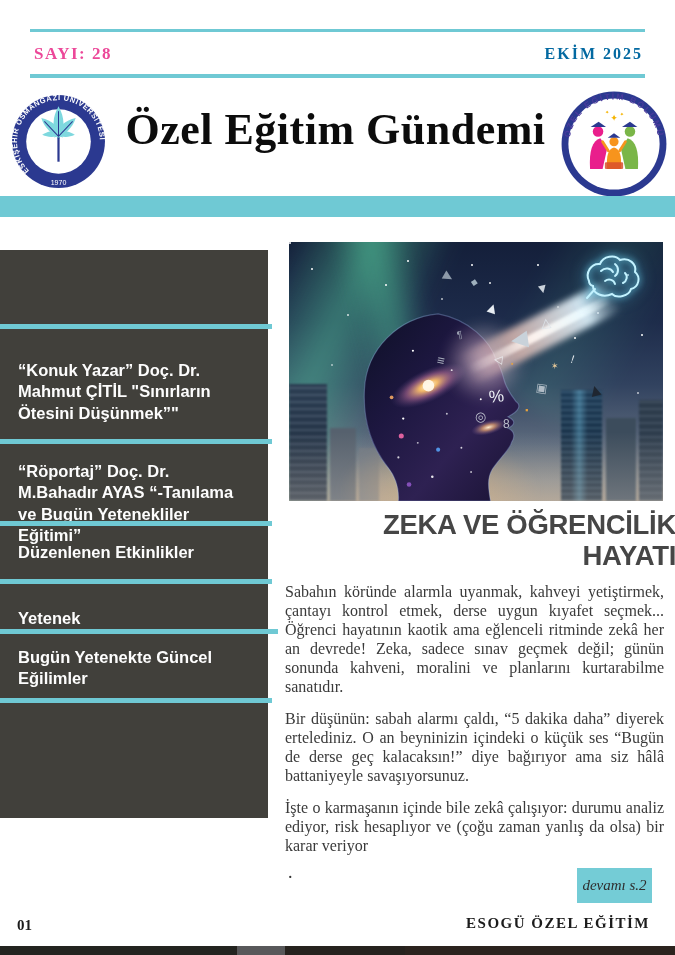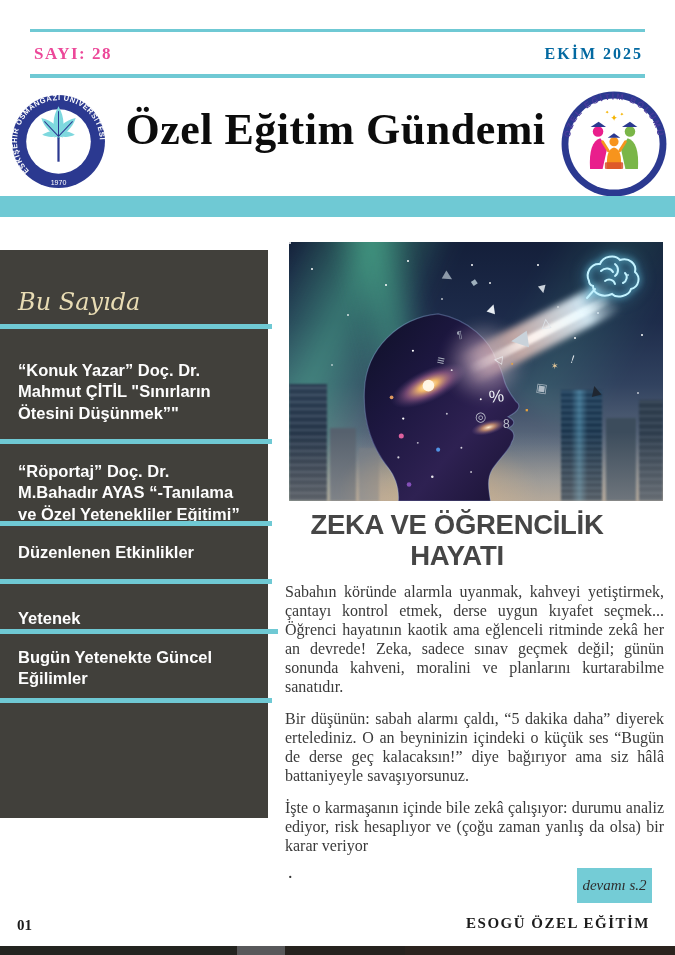--- a/index.html
+++ b/index.html
@@ -78,21 +78,21 @@
     background:linear-gradient(90deg,rgba(255,190,170,0),rgba(255,210,195,.7) 35%,rgba(225,245,255,.9) 80%,rgba(190,240,255,0))}
   .beam-core{position:absolute;left:180px;top:124px;width:158px;height:9px;transform-origin:0 50%;
     transform:rotate(-27deg);filter:blur(1.5px);
     background:linear-gradient(90deg,rgba(255,235,225,0),rgba(255,245,240,.95) 45%,rgba(235,250,255,.95) 80%,rgba(210,245,255,0))}
   .brain-svg{position:absolute;left:292px;top:9px;width:66px;height:52px;
     filter:drop-shadow(0 0 3px rgba(120,230,255,.95)) drop-shadow(0 0 7px rgba(90,200,255,.6))}
   .hero-symbols{position:absolute;inset:0}
   .sym{position:absolute;font-family:"Liberation Sans",sans-serif;line-height:1}
 
   
-  .article-title{position:absolute;left:268px;top:510px;width:378px;text-align:center;
+  .article-title{position:absolute;left:298px;top:510px;width:378px;text-align:right;
     font:700 27.5px/1.12 "Liberation Sans",sans-serif;color:var(--title_gray);letter-spacing:-.3px}
   .article-body{position:absolute;left:285px;top:582px;width:379px;text-align:justify;
     font:400 16px/19px "Liberation Serif",serif;color:var(--body_text)}
   .article-body p + p{margin-top:13px}
   .stray-dot{position:absolute;left:288px;top:862px;font:400 18px "Liberation Serif",serif;color:#333}
   .continue-badge{position:absolute;left:577px;top:868px;width:75px;height:35px;background:var(--badge);
     display:flex;align-items:center;justify-content:center;
     font:italic 15px "Liberation Serif",serif;color:#2e2e2e}
 
   
@@ -169,25 +169,24 @@
       </g>
       <text font-family="Liberation Sans, sans-serif" font-size="10.5" font-weight="bold" fill="#ffffff" letter-spacing="1.2">
         <textPath href="#esoguArc" startOffset="50%" text-anchor="middle">ESOGÜ</textPath>
       </text>
     </svg>
   </div>
 
   <div class="teal-band"></div>
 
   <div class="sidebar">
-    <div class="sb-heading">Bu Sayıda</div>
     <div class="sb-div d1"></div>
     <div class="sb-item i1">“Konuk Yazar”  Doç. Dr. Mahmut ÇİTİL "Sınırların Ötesini Düşünmek”"</div>
     <div class="sb-div d2"></div>
-    <div class="sb-item i2">“Röportaj” Doç. Dr. M.Bahadır AYAS “-Tanılama ve Özel Yetenekliler Eğitimi”</div>
+    <div class="sb-item i2">“Röportaj” Doç. Dr. M.Bahadır AYAS “-Tanılama ve Bugün Yetenekliler Eğitimi”</div>
     <div class="sb-div d3"></div>
     <div class="sb-item i3">Düzenlenen Etkinlikler</div>
     <div class="sb-div d4"></div>
     <div class="sb-item i4">Yetenek</div>
     <div class="sb-div d5"></div>
     <div class="sb-item i5">Bugün Yetenekte Güncel Eğilimler</div>
     <div class="sb-div d6"></div>
   </div>
 
   <div class="hero">

